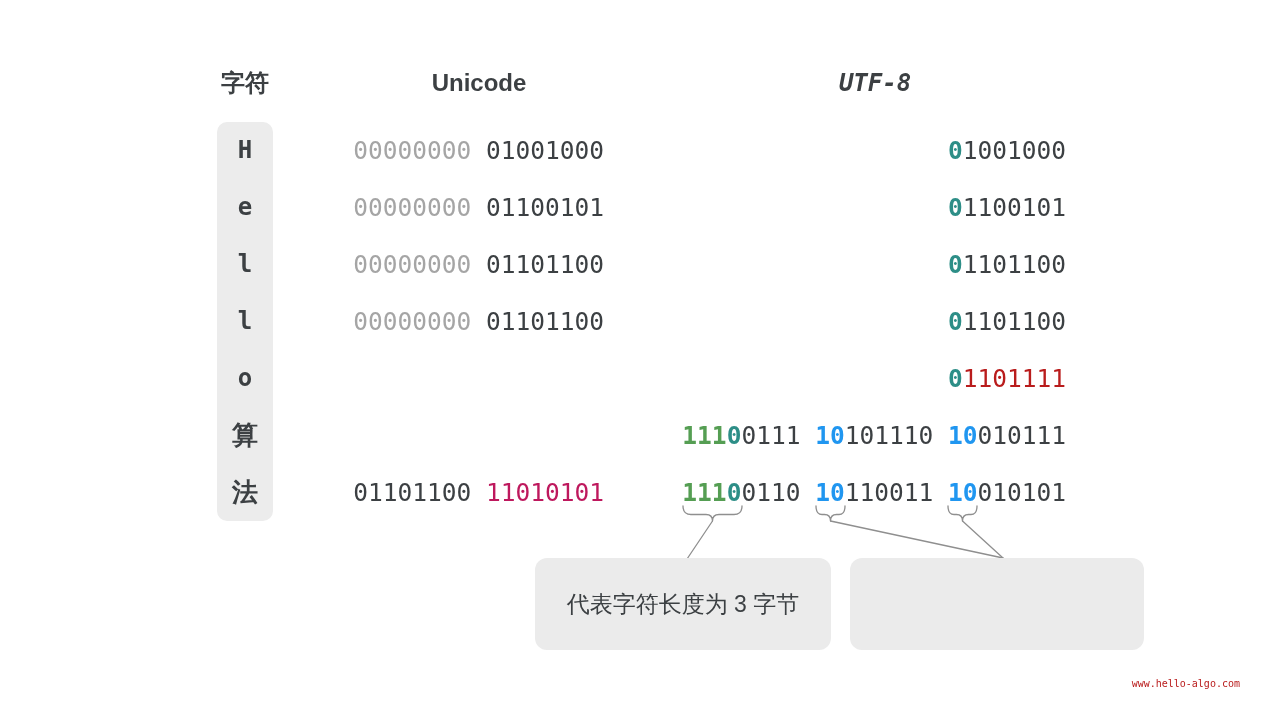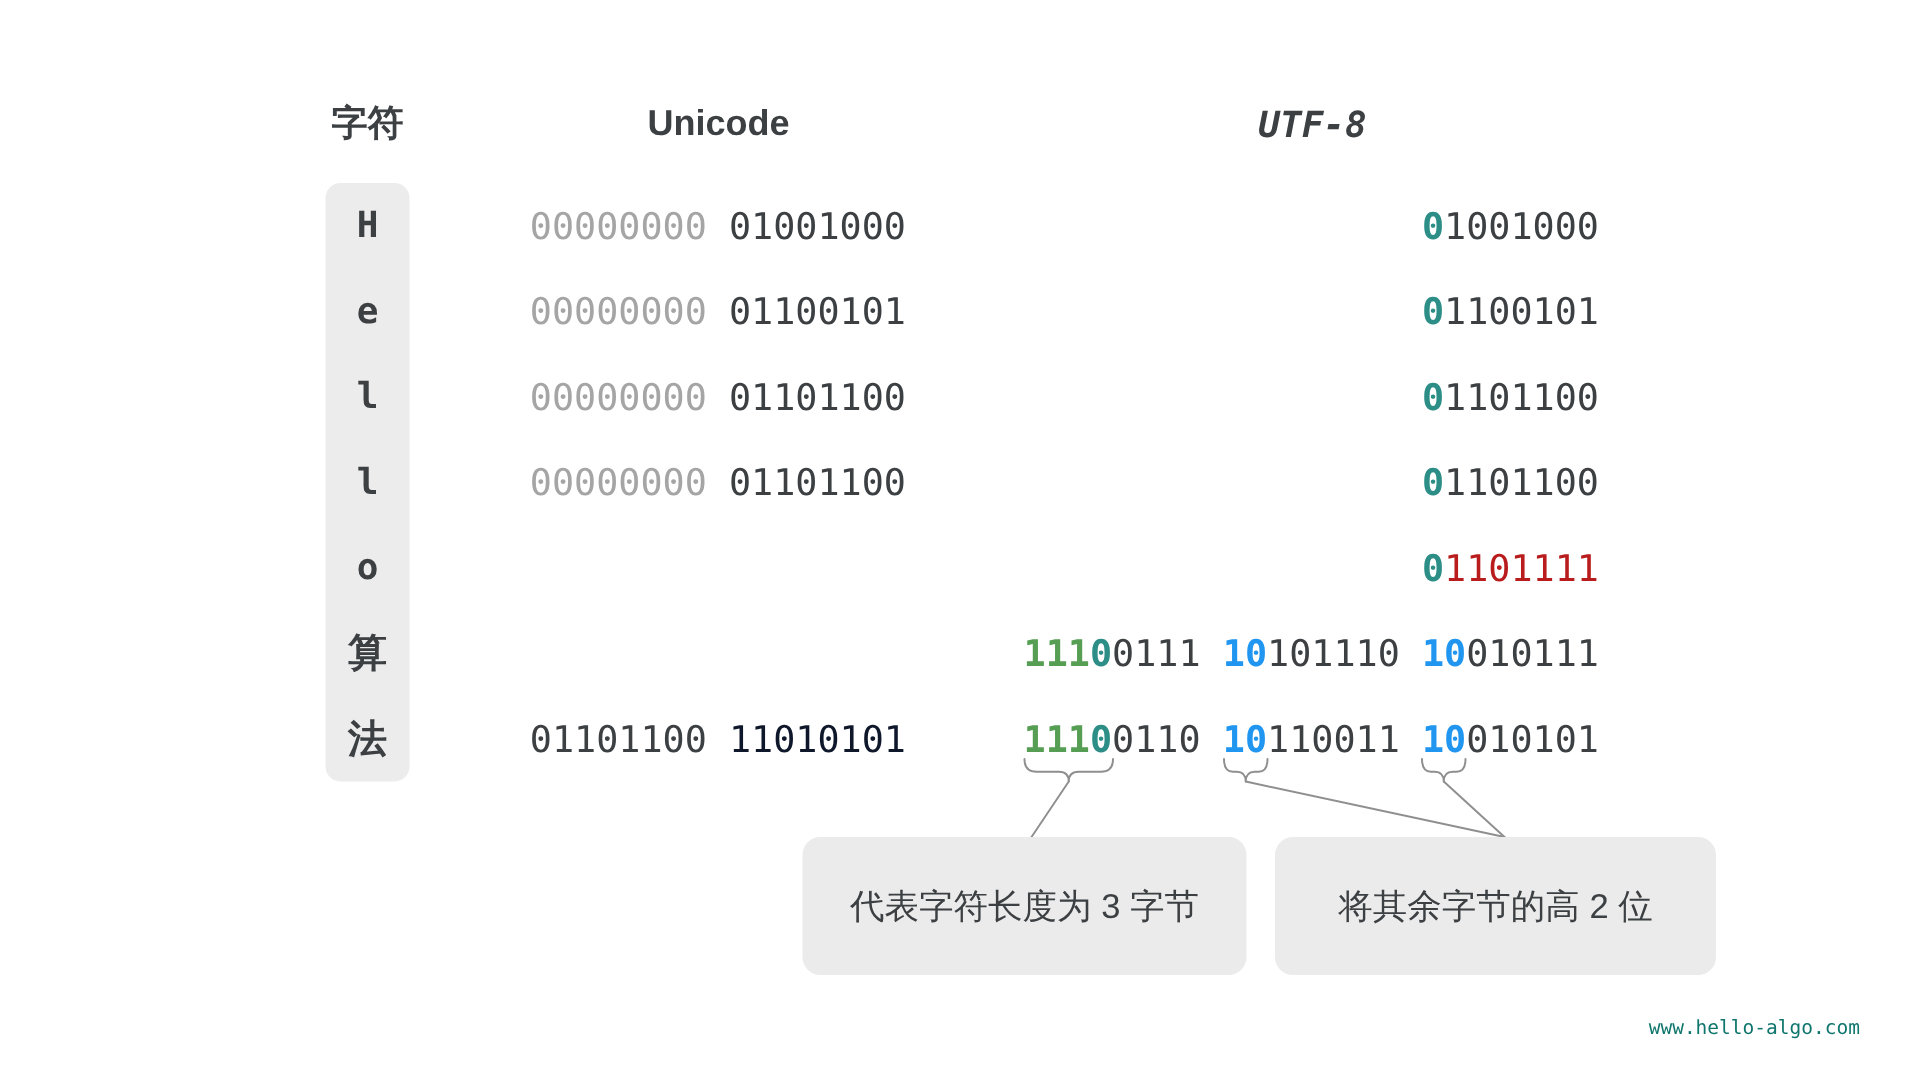--- a/index.html
+++ b/index.html
@@ -53,21 +53,21 @@
   }
   #callout-left{left:535px;width:296px;}
   #callout-right{left:850px;width:294px;}
   .hl{font-family:"DejaVu Sans Mono",monospace;font-weight:bold;}
   .hl-green{color:#559e53;}
   .hl-blue{color:#2096f0;}
 
   
   #watermark{
     position:absolute;top:678px;right:40px;
-    font-family:"DejaVu Sans Mono",monospace;font-size:13px;color:#0f766e;
+    font-family:"DejaVu Sans Mono",monospace;font-size:10px;color:#b91c1c;
   }
 </style>
 </head>
 <body>
 
 <div class="col-header" id="h-char">字符</div>
 <div class="col-header" id="h-unicode">Unicode</div>
 <div class="col-header" id="h-utf8">UTF-8</div>
 
 <div id="char-col-bg"></div>
@@ -96,34 +96,33 @@
     <div class="row" style="top: 228px;">
       <div class="char-cell ascii">o</div>
       <div class="utf8-cell"><span><span style="color: rgb(45, 142, 135); font-weight: bold;">0</span><span style="color: #b91c1c;">1101111</span></span></div>
     </div>
     <div class="row" style="top: 285px;">
       <div class="char-cell cjk">算</div>
       <div class="utf8-cell"><span><span style="color: rgb(85, 158, 83); font-weight: bold;">111</span><span style="color: rgb(45, 142, 135); font-weight: bold;">0</span><span style="color: rgb(60, 64, 67);">0111</span></span> <span><span style="color: rgb(32, 150, 240); font-weight: bold;">10</span><span style="color: rgb(60, 64, 67);">101110</span></span> <span><span style="color: rgb(32, 150, 240); font-weight: bold;">10</span><span style="color: rgb(60, 64, 67);">010111</span></span></div>
     </div>
     <div class="row" style="top: 342px;">
       <div class="char-cell cjk">法</div>
-      <div class="unicode-cell"><span style="color: rgb(60, 64, 67);">01101100</span> <span style="color: #0f172a; margin-top: 40px;">11010101</span></div>
+      <div class="unicode-cell"><span style="color: rgb(60, 64, 67);">01101100</span> <span style="color: #be185d; margin-top: 40px;">11010101</span></div>
       <div class="utf8-cell"><span><span style="color: rgb(85, 158, 83); font-weight: bold;">111</span><span style="color: rgb(45, 142, 135); font-weight: bold;">0</span><span style="color: rgb(60, 64, 67);">0110</span></span> <span><span style="color: rgb(32, 150, 240); font-weight: bold;">10</span><span style="color: rgb(60, 64, 67);">110011</span></span> <span><span style="color: rgb(32, 150, 240); font-weight: bold;">10</span><span style="color: rgb(60, 64, 67);">010101</span></span></div>
     </div>
   </div>
 
 <svg id="annotations" viewBox="0 0 1280 720" xmlns="http://www.w3.org/2000/svg">
   <path d="M683,506 C683,512 686,514.5 691,514.5 L706,514.5 C710,514.5 712.5,516.5 712.5,521 C712.5,516.5 715,514.5 719,514.5 L734,514.5 C739,514.5 742,512 742,506"></path>
   <path d="M816,506 C816,512 818.5,514.5 822,514.5 L824.5,514.5 C828,514.5 830.5,516.5 830.5,521 C830.5,516.5 833,514.5 836.5,514.5 L839,514.5 C842.5,514.5 845,512 845,506"></path>
   <path d="M948,506 C948,512 950.5,514.5 954,514.5 L956.5,514.5 C960,514.5 962.5,516.5 962.5,521 C962.5,516.5 965,514.5 968.5,514.5 L971,514.5 C974.5,514.5 977,512 977,506"></path>
   <path d="M712.5,521 L687,559"></path>
   <path d="M830.5,521 L1003,558"></path>
   <path d="M962.5,521 L1003,558"></path>
 </svg>
 
 <div class="callout" id="callout-left">
   <div>代表字符长度为 3 字节</div>
 </div>
 <div class="callout" id="callout-right">
-  <div>将其余字节的高 2 位</div>
 </div>
 
 <div id="watermark">www.hello-algo.com</div>
 
 </body></html>

